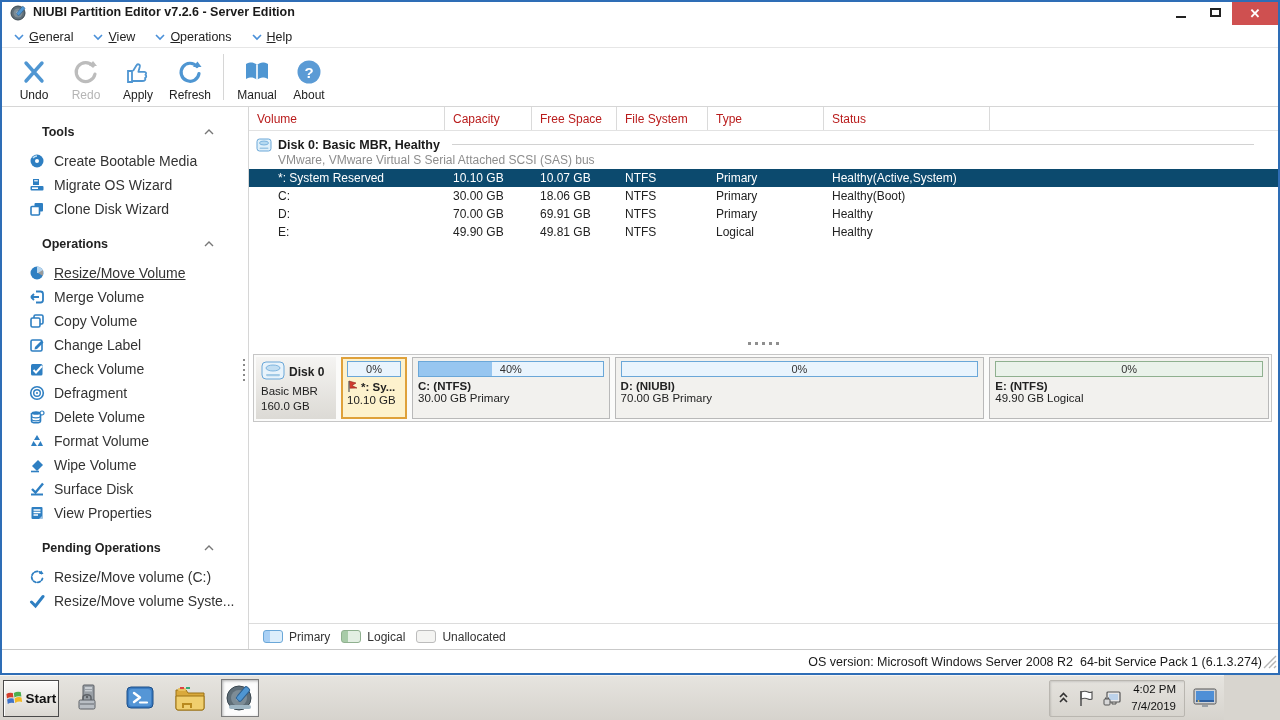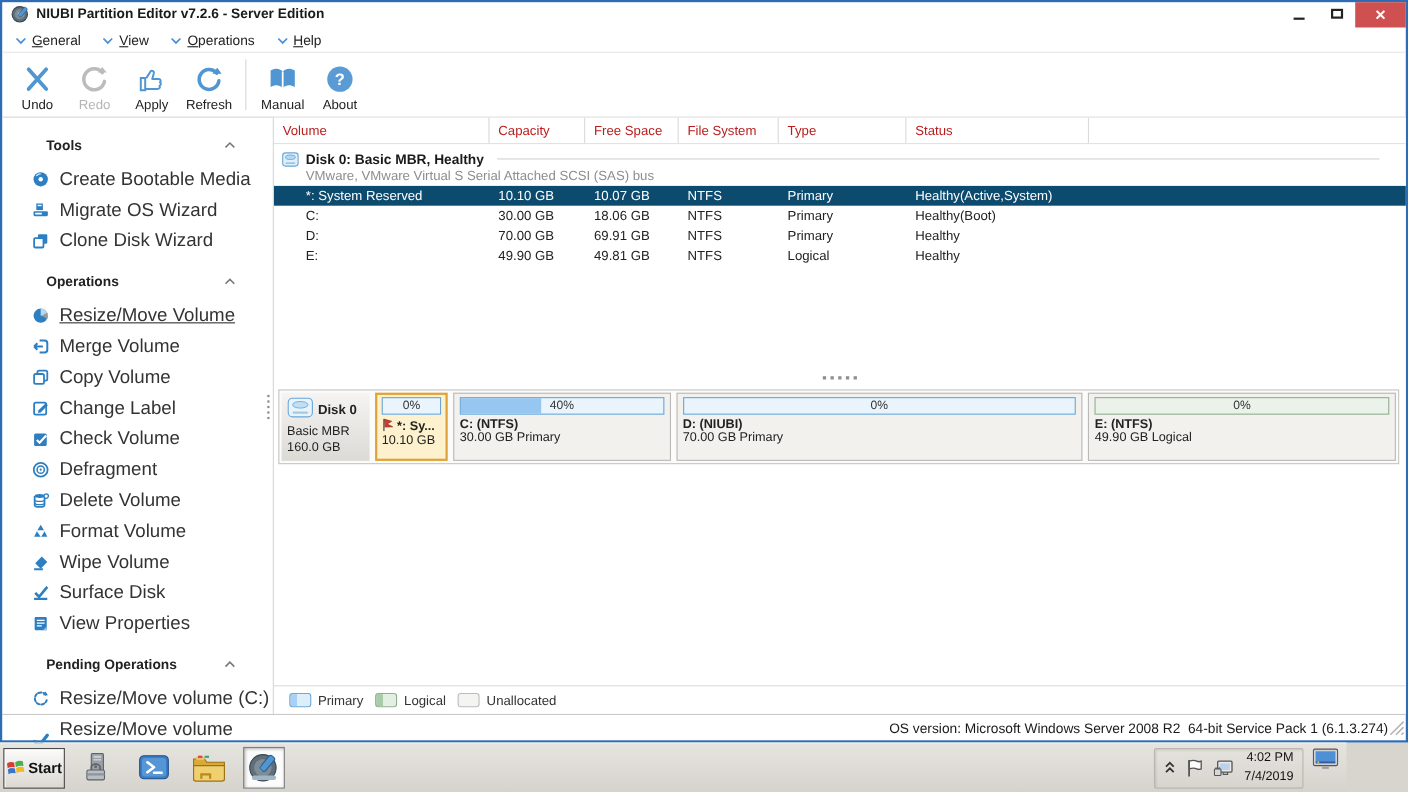--- a/index.html
+++ b/index.html
@@ -40,21 +40,21 @@
   .content { flex:1; display:flex; min-height:0; }
 
   
   .sidebar { width:247px; flex:0 0 auto; border-right:1px solid #d6d6d6;
     position:relative; padding-top:14px; }
   .side-header { display:flex; align-items:center; margin:0 34px 6px 40px;
     font-weight:bold; font-size:12.5px; color:#222; height:22px; }
   .side-header .chev { margin-left:auto; }
   .side-section + .side-section { margin-top:12px; }
   .side-item { display:flex; align-items:center; gap:9px; padding:4px 0 4px 27px;
-    font-size:17px; color:#333; cursor:default; }
+    font-size:14px; color:#333; cursor:default; }
   .side-item .sicon { width:16px; height:16px; flex:0 0 auto; display:flex; }
   .side-item.active .slabel { text-decoration:underline; }
   .side-grip { position:absolute; right:3px; top:252px; display:flex; flex-direction:column; gap:3px; }
   .side-grip i { width:2px; height:2px; background:#8a8a8a; }
 
   
   .main { flex:1; display:flex; flex-direction:column; min-width:0; background:#fff; }
 
   .grid-header { height:24px; flex:0 0 auto; display:flex; align-items:stretch;
     border-bottom:1px solid #e2e2e2; font-size:12px; color:#b91c1c; }
@@ -123,21 +123,21 @@
   .taskbar { position:absolute; left:0; bottom:0; width:1224px; height:45px;
     background:linear-gradient(#e6e4df,#d6d3cd); border-top:1px solid #f6f5f2;
     display:flex; align-items:center; padding:0 3px; }
   .start-btn { width:56px; height:37px; border:1px solid #4a4a4a; background:linear-gradient(#fbfbfa,#dbd8d2);
     box-shadow:inset 1px 1px 0 #fff; display:flex; align-items:center; justify-content:center;
     gap:3px; font-weight:bold; font-size:13.5px; color:#111; cursor:default; }
   .task-icon { width:38px; height:38px; display:flex; align-items:center; justify-content:center;
     margin-left:12px; cursor:default; }
   .task-icon.pressed { background:#fcfcfc; border:1px solid #7d7d7d;
     box-shadow:inset 1px 1px 3px rgba(0,0,0,.3); }
-  .tray { margin-left:auto; display:flex; }
+  .tray { margin-left:auto; display:flex; align-items:center; }
   .tray-box { display:flex; align-items:center; gap:9px; height:37px; padding:0 8px;
     border:1px solid #b9b6b0; border-radius:2px; box-shadow:inset 1px 1px 2px rgba(0,0,0,.12); }
   .clock { text-align:right; font-size:11.5px; color:#111; line-height:1.45; }
   .show-desktop { margin:0 4px 0 8px; display:flex; }
 </style>
 </head>
 <body>
 
 <div class="window">
 

